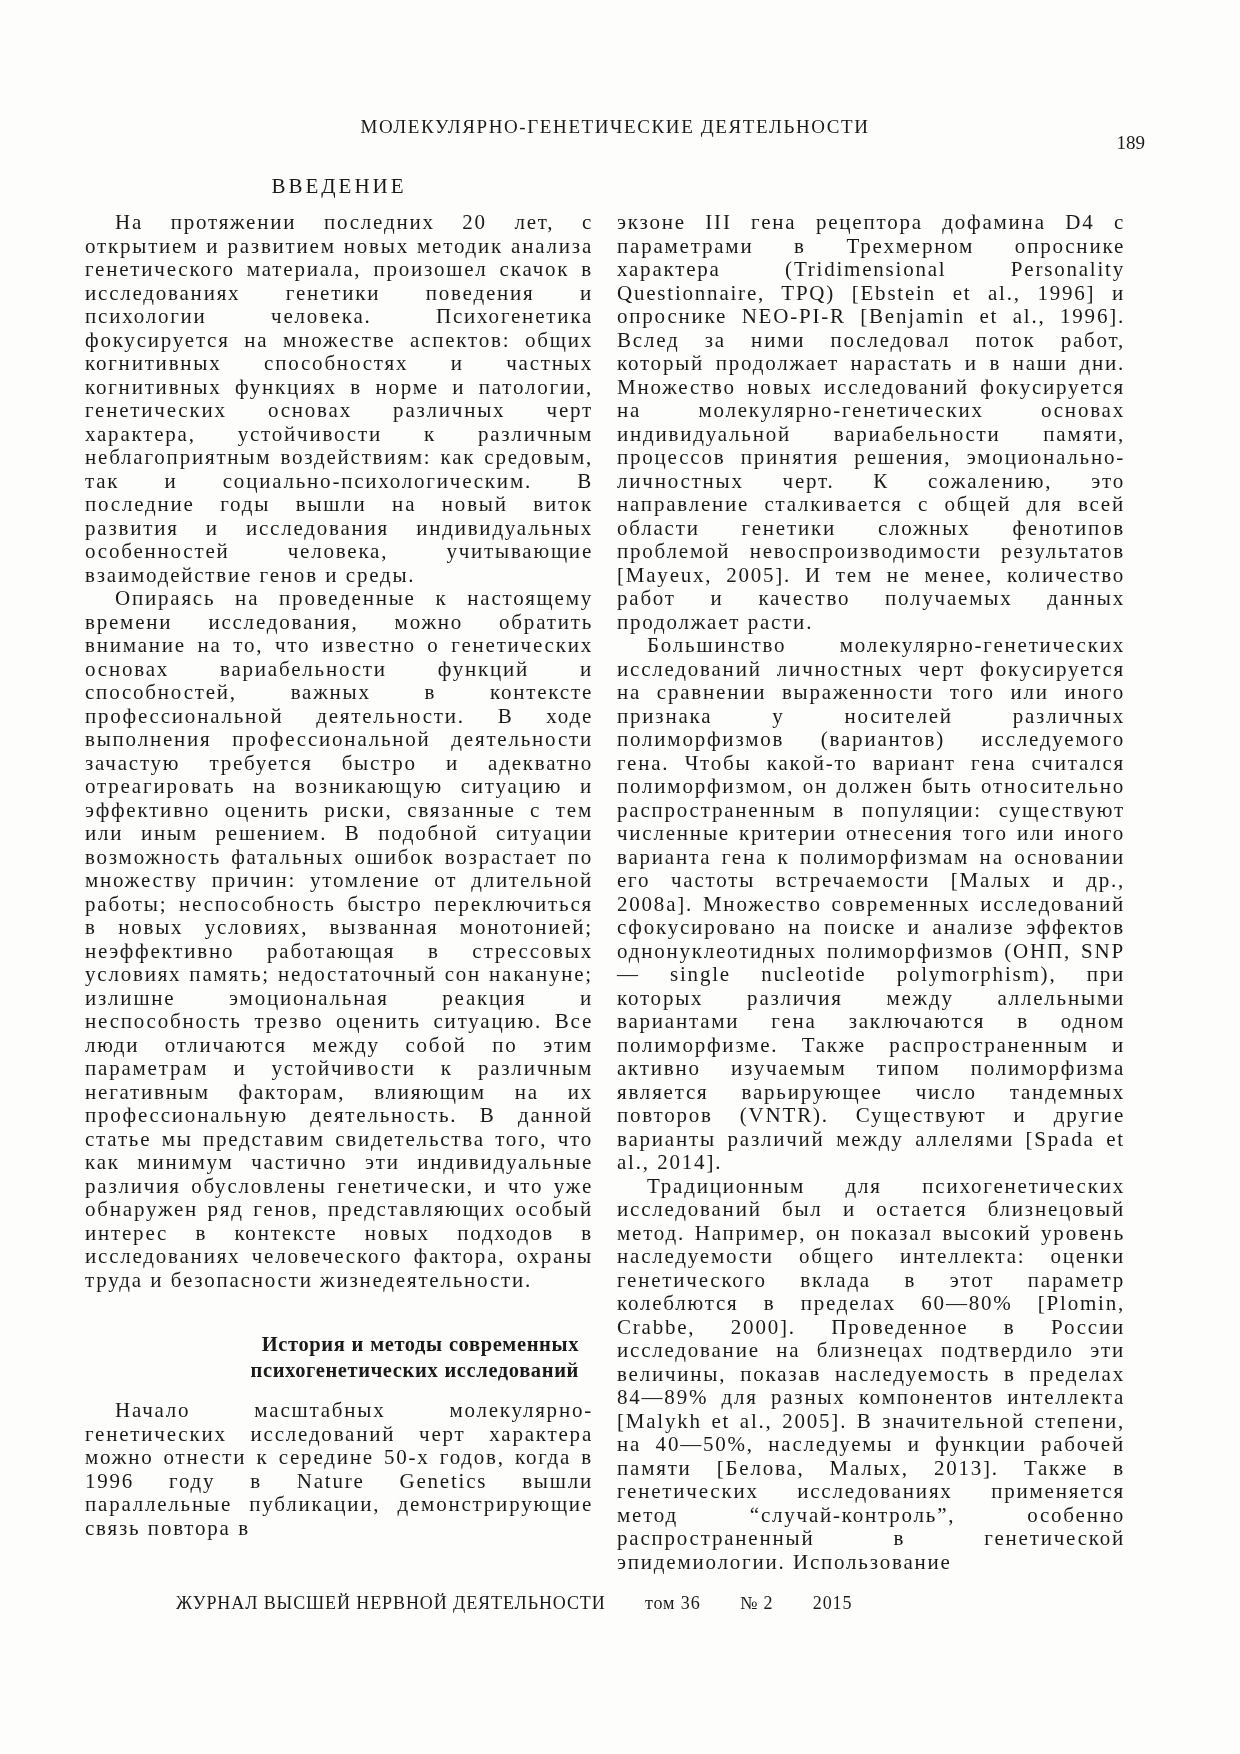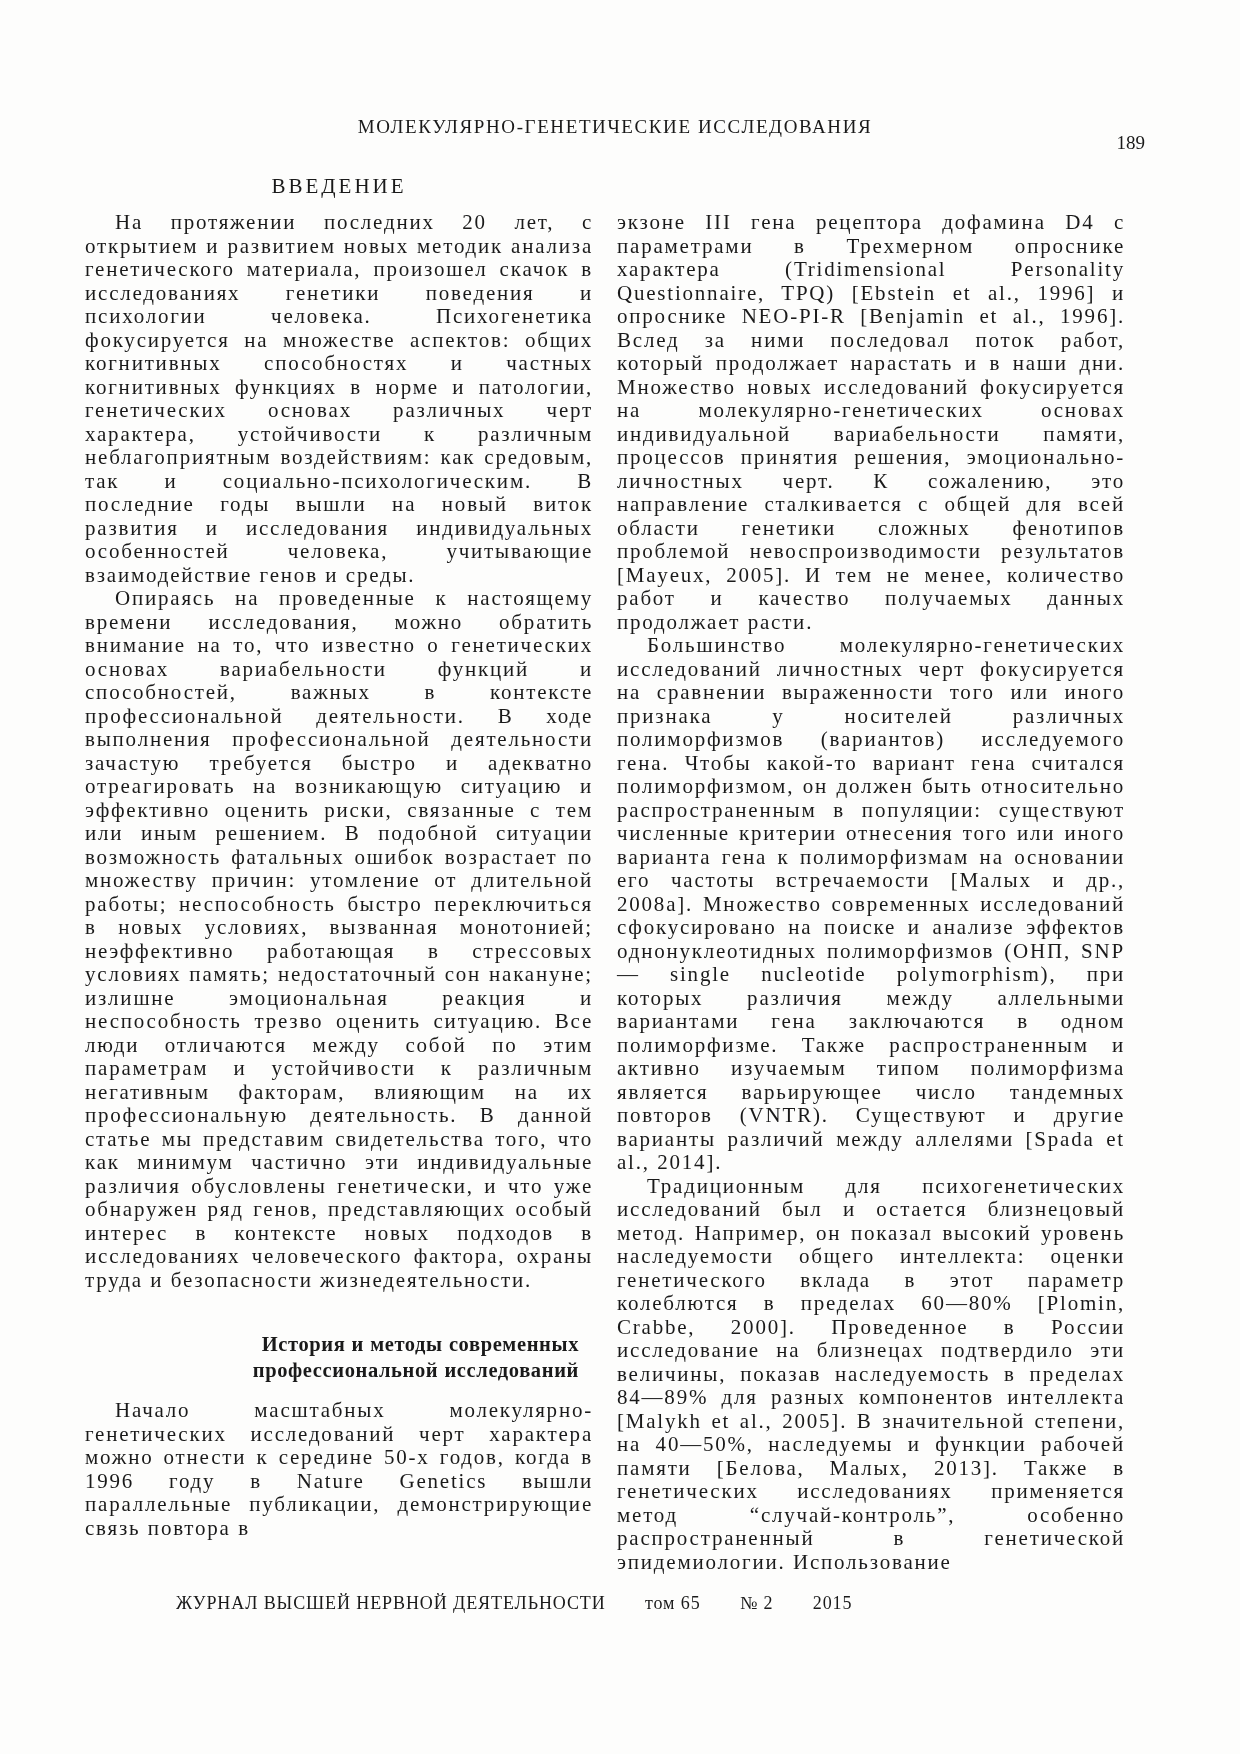--- a/index.html
+++ b/index.html
@@ -79,45 +79,45 @@
     white-space: nowrap;
   }
   .foot-item { margin-left: 34px; }
 </style>
 </head>
 <body>
 
 <div class="page">
 
   <header class="running-head">
-    <div class="running-title">МОЛЕКУЛЯРНО-ГЕНЕТИЧЕСКИЕ ИССЛЕДОВАНИЯ</div>
+    <div class="running-title">МОЛЕКУЛЯРНО-ГЕНЕТИЧЕСКИЕ ДЕЯТЕЛЬНОСТИ</div>
     <div class="page-number">189</div>
   </header>
 
   <div class="columns">
 
     <div class="col col-left">
       <h2 class="intro-heading">ВВЕДЕНИЕ</h2>
       <p class="para">На протяжении последних 20 лет, с открытием и развитием новых методик анализа генетического материала, произошел скачок в исследованиях генетики поведения и психологии человека. Психогенетика фокусируется на множестве аспектов: общих когнитивных способностях и частных когнитивных функциях в норме и патологии, генетических основах различных черт характера, устойчивости к различным неблагоприятным воздействиям: как средовым, так и социально-психологическим. В последние годы вышли на новый виток развития и исследования индивидуальных особенностей человека, учитывающие взаимодействие генов и среды.</p>
       <p class="para">Опираясь на проведенные к настоящему времени исследования, можно обратить внимание на то, что известно о генетических основах вариабельности функций и способностей, важных в контексте профессиональной деятельности. В ходе выполнения профессиональной деятельности зачастую требуется быстро и адекватно отреагировать на возникающую ситуацию и эффективно оценить риски, связанные с тем или иным решением. В подобной ситуации возможность фатальных ошибок возрастает по множеству причин: утомление от длительной работы; неспособность быстро переключиться в новых условиях, вызванная монотонией; неэффективно работающая в стрессовых условиях память; недостаточный сон накануне; излишне эмоциональная реакция и неспособность трезво оценить ситуацию. Все люди отличаются между собой по этим параметрам и устойчивости к различным негативным факторам, влияющим на их профессиональную деятельность. В данной статье мы представим свидетельства того, что как минимум частично эти индивидуальные различия обусловлены генетически, и что уже обнаружен ряд генов, представляющих особый интерес в контексте новых подходов в исследованиях человеческого фактора, охраны труда и безопасности жизнедеятельности.</p>
       <h3 class="sub-heading">
         <span class="line">История и методы современных</span>
-        <span class="line">профессиональной исследований</span>
+        <span class="line">психогенетических исследований</span>
       </h3>
       <p class="para">Начало масштабных молекулярно-генетических исследований черт характера можно отнести к середине 50-х годов, когда в 1996 году в Nature Genetics вышли параллельные публикации, демонстрирующие связь повтора в</p>
     </div>
 
     <div class="col col-right">
       <p class="para no-indent">экзоне III гена рецептора дофамина D4 с параметрами в Трехмерном опроснике характера (Tridimensional Personality Questionnaire, TPQ) [Ebstein et al., 1996] и опроснике NEO-PI-R [Benjamin et al., 1996]. Вслед за ними последовал поток работ, который продолжает нарастать и в наши дни. Множество новых исследований фокусируется на молекулярно-генетических основах индивидуальной вариабельности памяти, процессов принятия решения, эмоционально-личностных черт. К сожалению, это направление сталкивается с общей для всей области генетики сложных фенотипов проблемой невоспроизводимости результатов [Mayeux, 2005]. И тем не менее, количество работ и качество получаемых данных продолжает расти.</p>
       <p class="para">Большинство молекулярно-генетических исследований личностных черт фокусируется на сравнении выраженности того или иного признака у носителей различных полиморфизмов (вариантов) исследуемого гена. Чтобы какой-то вариант гена считался полиморфизмом, он должен быть относительно распространенным в популяции: существуют численные критерии отнесения того или иного варианта гена к полиморфизмам на основании его частоты встречаемости [Малых и др., 2008а]. Множество современных исследований сфокусировано на поиске и анализе эффектов однонуклеотидных полиморфизмов (ОНП, SNP — single nucleotide polymorphism), при которых различия между аллельными вариантами гена заключаются в одном полиморфизме. Также распространенным и активно изучаемым типом полиморфизма является варьирующее число тандемных повторов (VNTR). Существуют и другие варианты различий между аллелями [Spada et al., 2014].</p>
       <p class="para">Традиционным для психогенетических исследований был и остается близнецовый метод. Например, он показал высокий уровень наследуемости общего интеллекта: оценки генетического вклада в этот параметр колеблются в пределах 60—80% [Plomin, Crabbe, 2000]. Проведенное в России исследование на близнецах подтвердило эти величины, показав наследуемость в пределах 84—89% для разных компонентов интеллекта [Malykh et al., 2005]. В значительной степени, на 40—50%, наследуемы и функции рабочей памяти [Белова, Малых, 2013]. Также в генетических исследованиях применяется метод “случай-контроль”, особенно распространенный в генетической эпидемиологии. Использование</p>
     </div>
 
   </div>
 
   <footer class="running-foot">
     <span>ЖУРНАЛ ВЫСШЕЙ НЕРВНОЙ ДЕЯТЕЛЬНОСТИ</span>
-    <span class="foot-item">том 65</span>
+    <span class="foot-item">том 36</span>
     <span class="foot-item">№ 2</span>
     <span class="foot-item">2015</span>
   </footer>
 
 </div>
 
 </body></html>

